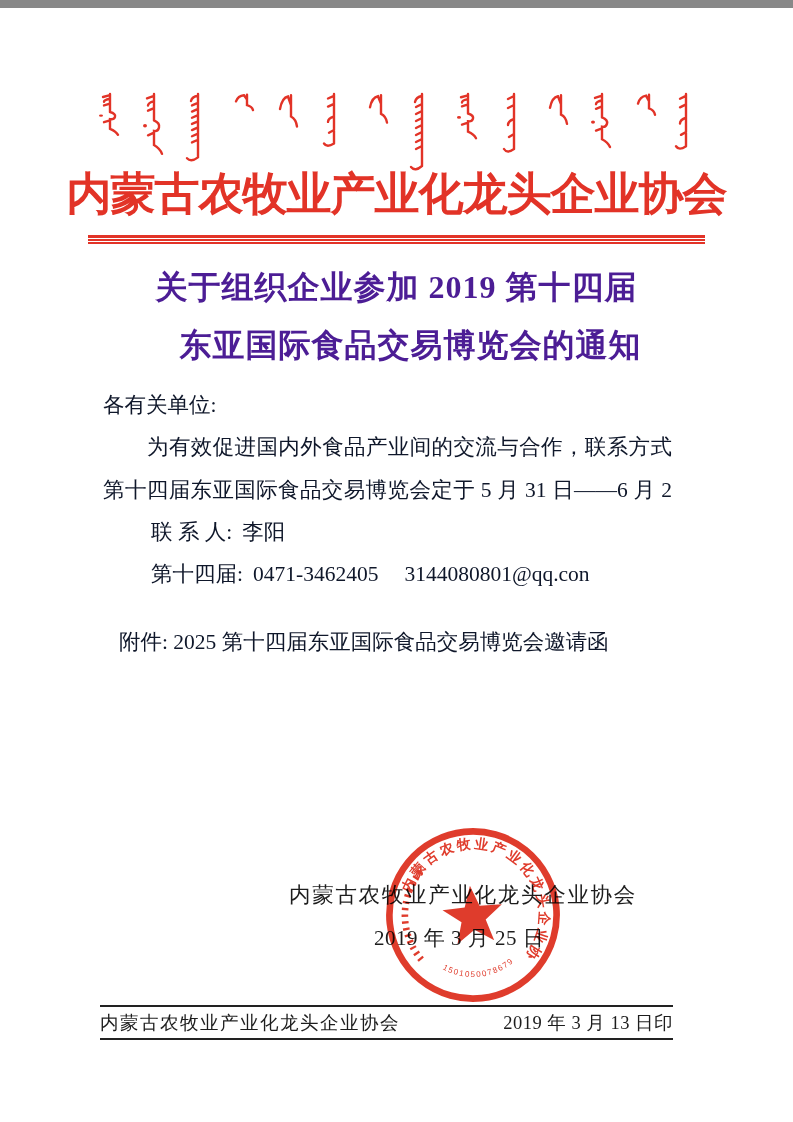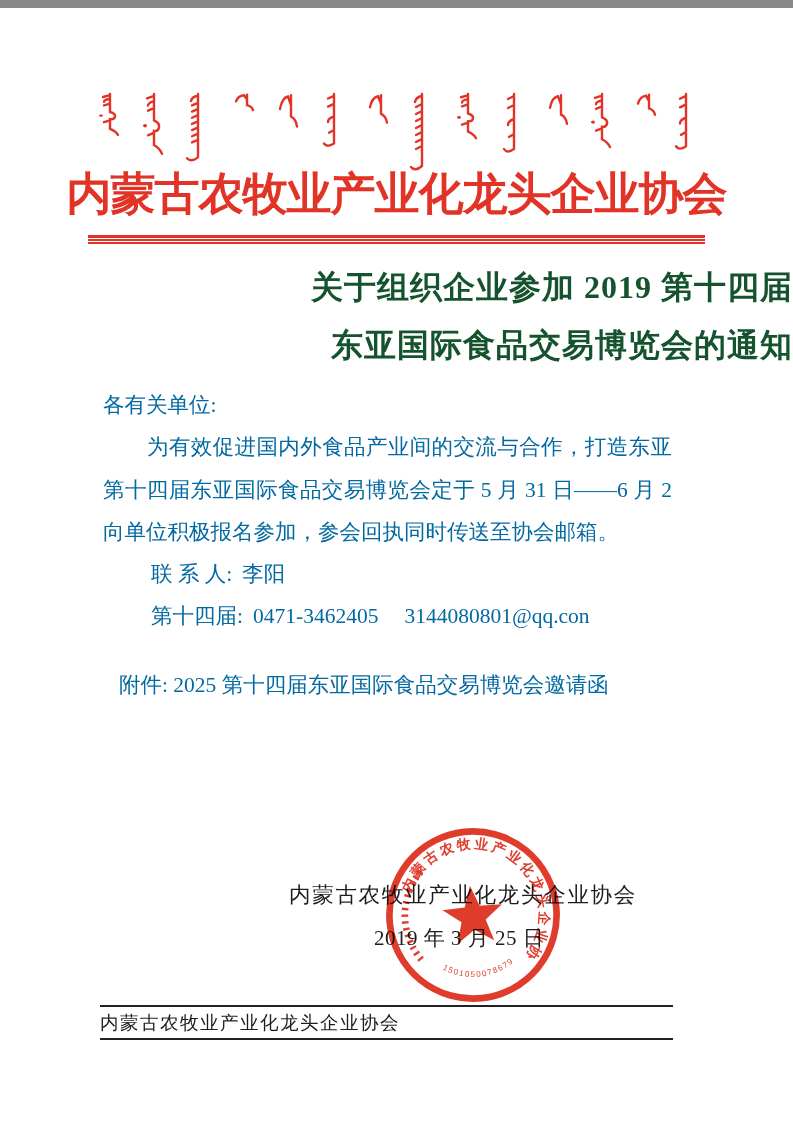--- a/index.html
+++ b/index.html
@@ -39,37 +39,37 @@
       #e23327 0px, #e23327 3px,
       #ffffff 3px, #ffffff 4px,
       #e23327 4px, #e23327 6px,
       #ffffff 6px, #ffffff 7px,
       #e23327 7px, #e23327 9px);
   }
   
   .doc-title {
     position: absolute;
     left: 0; width: 100%;
-    text-align: right;
+    text-align: center;
     font-size: 32px;
     font-weight: bold;
     letter-spacing: 1px;
-    color: #14532d;
+    color: #4c1d95;
     white-space: nowrap;
   }
   .doc-title.l1 { top: 258px; }
   .doc-title.l2 { top: 316px; padding-left: 28px; }
   
   .body-block {
     position: absolute;
     left: 103px; top: 376px;
     width: 569px;
     font-size: 21.5px;
     line-height: 42.3px;
-    color: #0369a1;
+    color: #0f172a;
   }
   .jline {
     text-align: justify;
     text-align-last: justify;
     text-justify: inter-character;
   }
   .indent { text-indent: 44px; }
   .contact-line { padding-left: 48px; }
   .label-gap { display: inline-block; width: 10px; }
   .mid-gap { display: inline-block; width: 26px; }
@@ -161,23 +161,22 @@
 
   <div class="org-name">内蒙古农牧业产业化龙头企业协会</div>
 
   <div class="red-divider"></div>
 
   <div class="doc-title l1">关于组织企业参加 2019 第十四届</div>
   <div class="doc-title l2">东亚国际食品交易博览会的通知</div>
 
   <div class="body-block">
     <div class="body-line">各有关单位:</div>
-    <div class="body-line jline indent">为有效促进国内外食品产业间的交流与合作，打造东亚</div>
+    <div class="body-line jline indent">为有效促进国内外食品产业间的交流与合作，联系方式</div>
     <div class="body-line jline">第十四届东亚国际食品交易博览会定于 5 月 31 日——6 月 2</div>
-    <div class="body-line">向单位积极报名参加，参会回执同时传送至协会邮箱。</div>
     <div class="body-line contact-line">
       <span>联 系 人:</span><span class="label-gap"></span><span>李阳</span>
     </div>
     <div class="body-line contact-line">
       <span>第十四届:</span><span class="label-gap"></span><span>0471-3462405</span><span class="mid-gap"></span><span>3144080801@qq.con</span>
     </div>
     <div class="body-line attachment-line">附件: 2025 第十四届东亚国际食品交易博览会邀请函</div>
   </div>
 
   <div class="sig-org">内蒙古农牧业产业化龙头企业协会</div>
@@ -195,16 +194,17 @@
       </text>
       <text fill="#dd2b1a" font-size="8.5" letter-spacing="1.5" font-family="Liberation Sans, sans-serif">
         <textPath href="#sealCodeArc" startOffset="50%" text-anchor="middle">1501050078679</textPath>
       </text>
     </g>
   </svg>
 
   <div class="footer-line-top"></div>
   <div class="footer-row">
     <span class="footer-org">内蒙古农牧业产业化龙头企业协会</span>
+    <span class="footer-date">2019 年 3 月 13 日印</span>
   </div>
   <div class="footer-line-bottom"></div>
 
 </div>
 
 </body></html>

